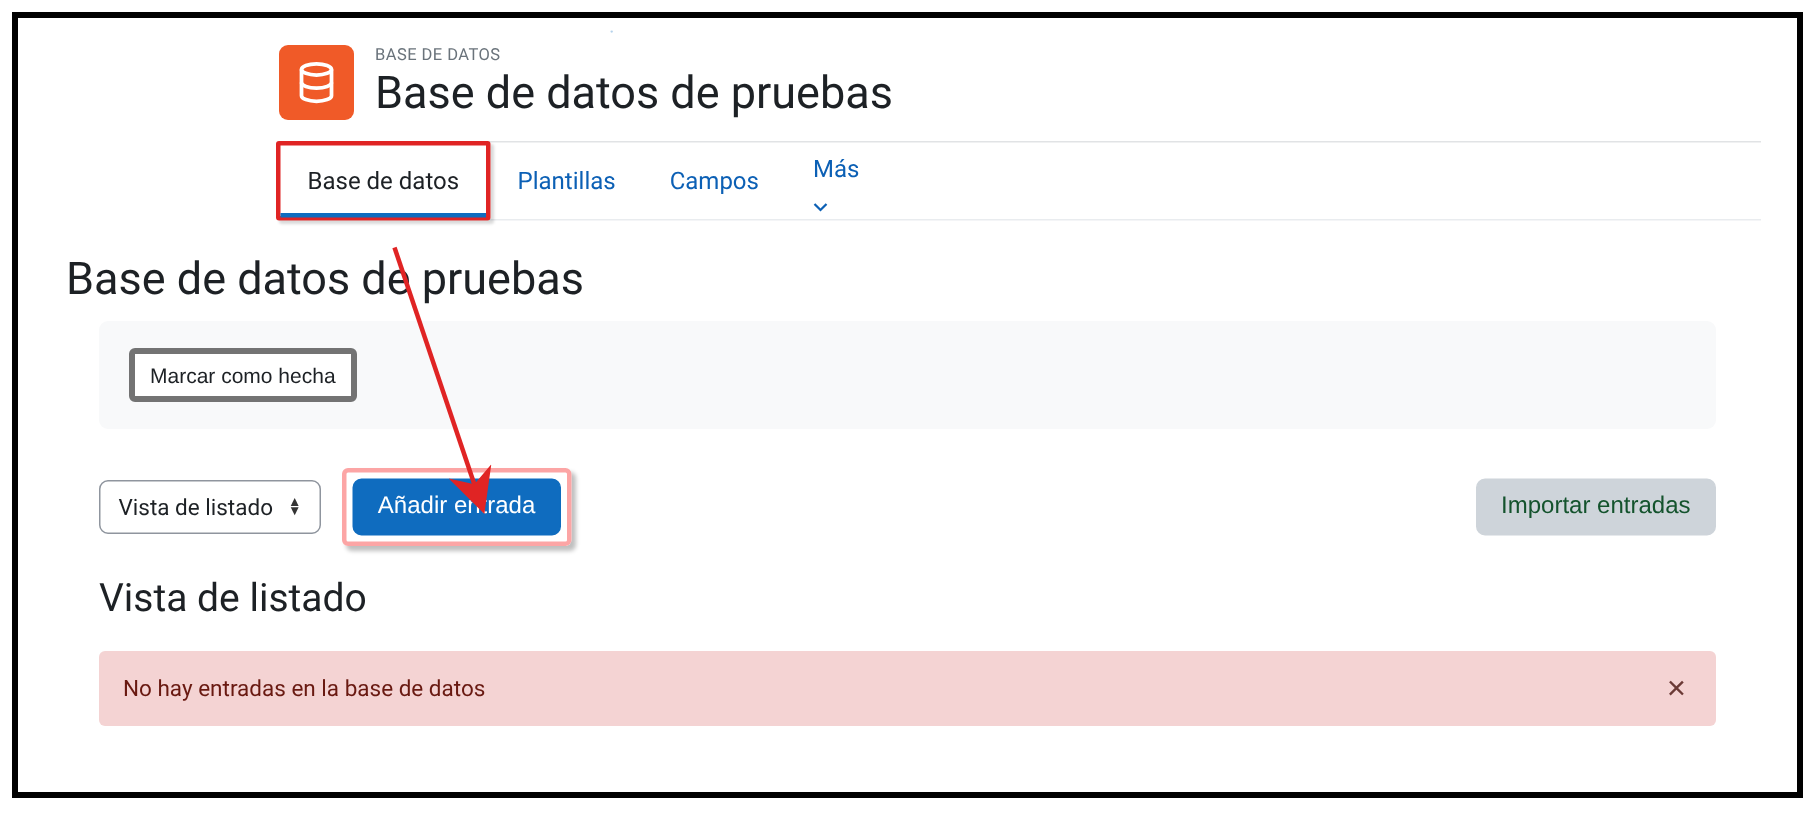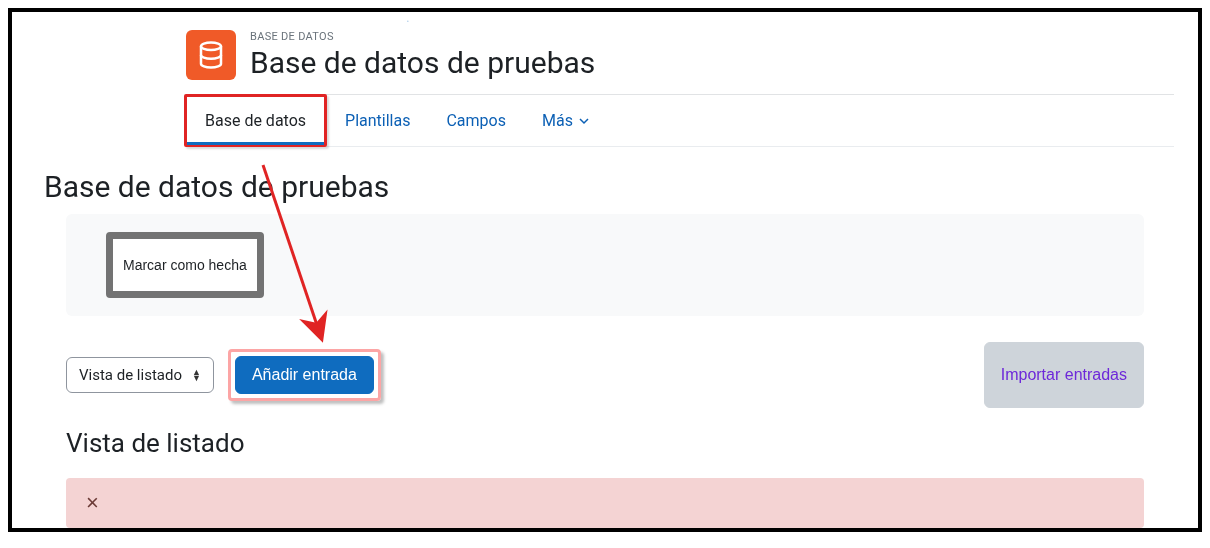--- a/index.html
+++ b/index.html
@@ -72,21 +72,21 @@
       position: relative;
     }
     .tabs > .tab.active::after {
       content: "";
       position: absolute;
       left: 0; right: 0; bottom: -1px;
       height: 3px;
       background: #0f6cbf;
     }
     .tab-more {
-      display: inline-flex; align-items: flex-start; gap: 6px;
+      display: inline-flex; align-items: flex-start; gap: 6px; flex-direction: column;
     }
     .chev-down {
       width: 10px; height: 10px;
       display: inline-block;
     }
 
     
     .tab-highlight {
       border: 3px solid #e02424;
       border-radius: 2px;
@@ -105,27 +105,26 @@
 
     
     .panel-done {
       background: #f8f9fa;
       border-radius: 6px;
       padding: 18px 20px;
       margin: 10px 30px 0 30px;
     }
     .btn-outline {
       background: #fff;
-      border: 7px solid #737373;
-      color: #1d2125;
-      padding: 18px 10px;
+      border: 4px solid #737373;
+      color: #1d2125;
+      padding: 6px 10px;
       font-size: 14px;
       border-radius: 4px;
       cursor: pointer;
-      margin-left: 20px;
     }
 
     
     .controls-row {
       display: flex;
       align-items: center;
       gap: 14px;
       margin: 26px 30px 0 30px;
     }
     .spacer { flex: 1 1 auto; }
@@ -156,22 +155,22 @@
       border: 3px solid #fca5a5;
       border-radius: 4px;
       padding: 4px;
       box-shadow: 3px 3px 3px rgba(0,0,0,0.25);
       display: inline-flex;
     }
 
     .btn-secondary {
       background: #ced4da;
       border: 1px solid #ced4da;
-      color: #6d28d9;
-      padding: 23px 16px;
+      color: #14532d;
+      padding: 9px 16px;
       font-size: 16px;
       border-radius: 6px;
       cursor: pointer;
     }
 
     
     .list-heading {
       font-size: 26px;
       color: #1d2125;
       font-weight: 400;
@@ -278,20 +277,21 @@
       </span>
       <span class="spacer"></span>
       <button class="btn-secondary">
         <span>Importar entradas</span>
       </button>
     </div>
 
     <div class="list-heading">Vista de listado</div>
 
     <div class="alert">
+      <span>No hay entradas en la base de datos</span>
       <button class="close">
         <span>×</span>
       </button>
     </div>
 
     <svg class="arrow-svg" viewBox="0 0 100 200">
       <defs>
         <marker id="ahead" markerWidth="12" markerHeight="12" refX="8" refY="5" orient="auto" markerUnits="strokeWidth">
           <path d="M0,0 L10,5 L0,10 L3,5 Z" fill="#e02424"></path>
         </marker>

